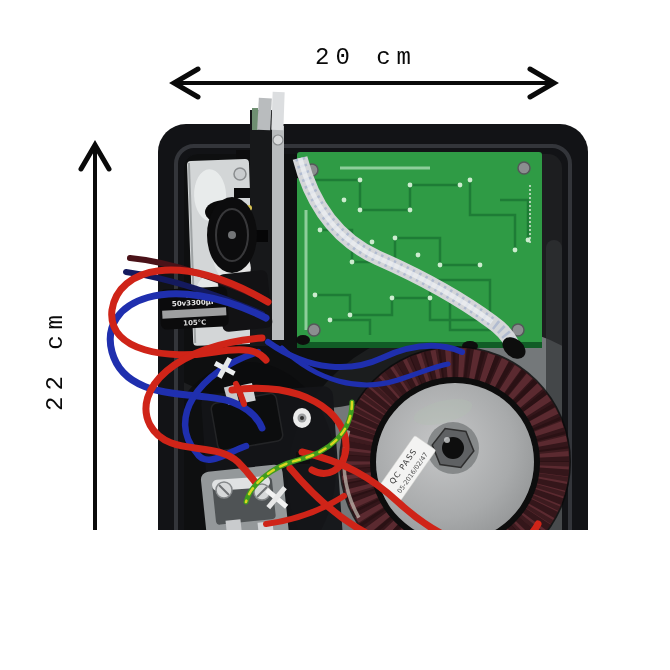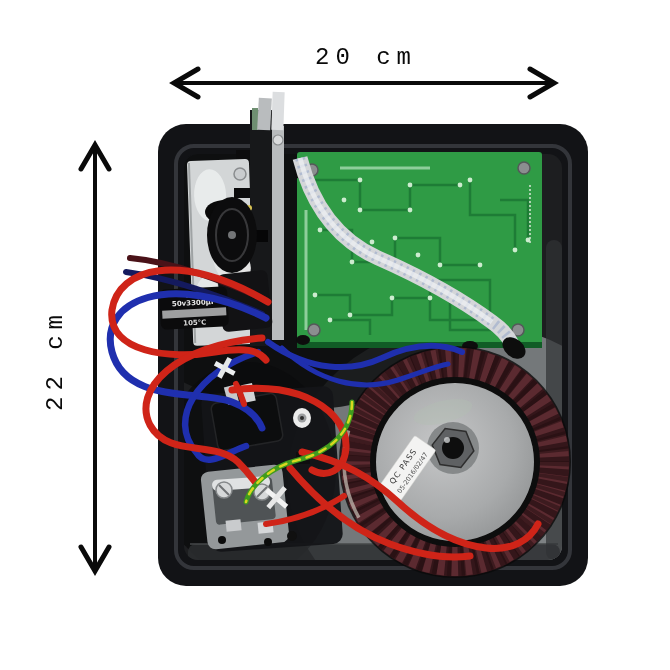--- a/index.html
+++ b/index.html
@@ -1,16 +1,16 @@
 <!DOCTYPE html>
 <html><head>
 <meta charset="utf-8">
 <style>
   html,body{margin:0;padding:0;background:#ffffff;}
-  .canvas{position:relative;width:670px;height:670px;background:#ffffff;overflow:hidden;
+  .canvas{position:relative;width:670px;height:530px;background:#ffffff;overflow:hidden;
           font-family:"Liberation Mono","DejaVu Sans Mono",monospace;}
   svg{position:absolute;left:0;top:0;}
   text.dim{font-family:"Liberation Mono","DejaVu Sans Mono",monospace;font-size:24px;letter-spacing:6px;}
   text.tiny{font-family:"DejaVu Sans","Liberation Sans",sans-serif;}
 </style>
 </head>
 <body>
 
 <div class="canvas">
 <svg width="670" height="670" viewBox="0 0 670 670">

